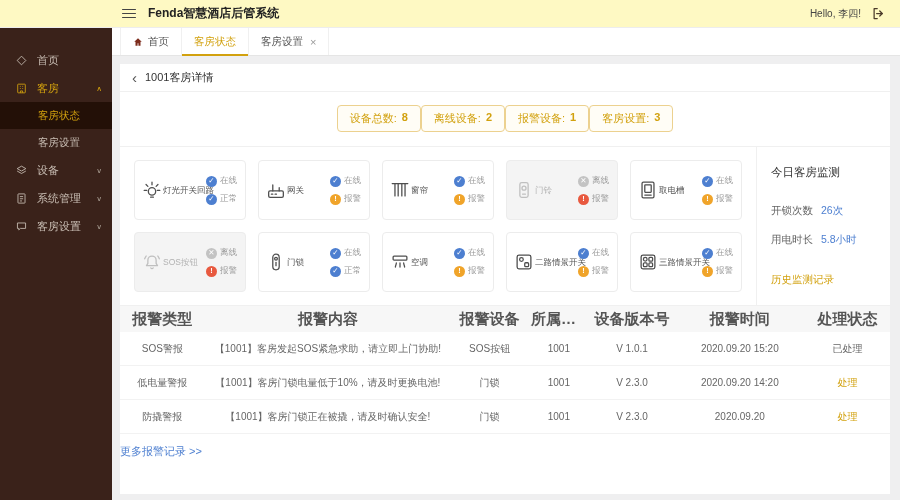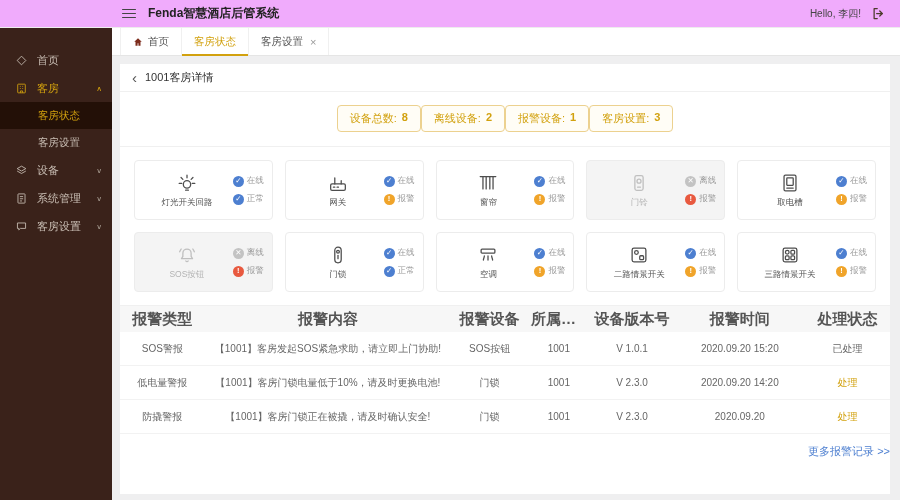--- a/index.html
+++ b/index.html
@@ -1,21 +1,21 @@
 <!DOCTYPE html>
 <html><head>
 <meta charset="utf-8">
 <style>
   * { margin:0; padding:0; box-sizing:border-box; }
   html,body { width:900px; height:500px; }
   body { font-family:"Liberation Sans","DejaVu Sans",sans-serif; background:#efeff0; color:#333; overflow:hidden; }
   .app { width:900px; height:500px; display:flex; flex-direction:column; background:#efeff0; }
 
   
-  .topbar { height:28px; background:#f0abfc; border-bottom:1px solid #ededed; display:flex; align-items:center; padding:0 14px 0 122px; flex:0 0 28px; }
+  .topbar { height:28px; background:#fef9c3; border-bottom:1px solid #ededed; display:flex; align-items:center; padding:0 14px 0 122px; flex:0 0 28px; }
   .hamburger { width:14px; display:flex; flex-direction:column; gap:2.5px; cursor:pointer; }
   .hamburger span { height:1.5px; background:#444; border-radius:1px; }
   .app-title { font-size:12px; font-weight:bold; color:#222; margin-left:12px; }
   .topbar-right { margin-left:auto; display:flex; align-items:center; gap:10px; }
   .greeting { font-size:10px; color:#444; }
   .logout-icon { display:flex; cursor:pointer; }
 
   
   .body-row { flex:1; display:flex; min-height:0; }
 
@@ -45,21 +45,21 @@
   .breadcrumb .back { font-size:15px; color:#555; margin-right:8px; cursor:pointer; line-height:1; }
 
   .stats-row { display:flex; justify-content:center; padding:13px 0 14px; border-bottom:1px solid #f0f0f0; }
   .stat-badge { border:1px solid #ecd18f; border-radius:4px; padding:5px 12px; font-size:11px; color:#d2a10e; background:#fffdf6; display:flex; gap:5px; cursor:default; }
   .stat-badge .v { font-weight:bold; }
 
   .mid { display:flex; border-bottom:1px solid #f0f0f0; }
   .device-grid { flex:1; min-width:0; padding:13px 14px; display:grid; grid-template-columns:repeat(5,1fr); gap:12px; align-content:start; }
   .device-card { border:1px solid #ececec; border-radius:4px; height:60px; background:#fff; display:flex; align-items:center; padding:4px 6px; }
   .device-card[data-offline="true"] { background:#f4f4f4; }
-  .dev-left { flex:1; min-width:0; display:flex; flex-direction:column; align-items:center; }
+  .dev-left { flex:1; min-width:0; display:flex; align-items:center; }
   .dev-icon { height:24px; display:flex; align-items:center; }
   .dev-icon svg { stroke:#4e4e4e; }
   .dev-name { font-size:8.5px; color:#555; margin-top:2px; white-space:nowrap; }
   .device-card[data-offline="true"] .dev-icon svg { stroke:#bfbfbf; }
   .device-card[data-offline="true"] .dev-name { color:#b3b3b3; }
   .dev-statuses { flex:0 0 auto; display:flex; flex-direction:column; gap:6px; padding-right:2px; }
   .status { display:flex; align-items:center; gap:3px; font-size:8.5px; color:#999; }
   .dot { width:11px; height:11px; border-radius:50%; color:#fff; font-size:7.5px; line-height:1; display:flex; align-items:center; justify-content:center; }
   .status[data-type="ok"] .dot { background:#4d7fd0; }
   .status[data-type="ok"] .dot::before { content:"✓"; }
@@ -76,21 +76,21 @@
   .mon-val { color:#4d7fd0; cursor:pointer; }
   .mon-history { font-size:10.5px; color:#d2a10e; margin-top:26px; cursor:pointer; }
 
   .alarm-table { display:flex; flex-direction:column; }
   .t-row { display:grid; grid-template-columns:11% 32% 10% 8% 11% 17% 11%; align-items:center; text-align:center; }
   .t-head { background:#f7f7f7; height:26px; font-size:15px; font-weight:bold; color:#555; }
   .t-body-row { height:34px; font-size:10px; color:#666; border-bottom:1px solid #f2f2f2; }
   .t-cell { overflow:hidden; text-overflow:ellipsis; white-space:nowrap; padding:0 3px; }
   .action[data-state="pending"] { color:#d2a10e; cursor:pointer; }
   .action[data-state="done"] { color:#666; }
-  .more-link { text-align:right; padding:10px 0 8px; font-size:11px; color:#4d7fd0; cursor:pointer; }
+  .more-link { text-align:left; padding:10px 0 8px; font-size:11px; color:#4d7fd0; cursor:pointer; }
 </style>
 </head>
 <body>
 
 <div class="app">
 
   <div class="topbar">
     <div class="hamburger">
         <span></span>
         <span></span>
@@ -434,20 +434,32 @@
                   </span>
                 <span class="status" data-type="warn">
                     <span class="dot"></span>
                     <span>报警</span>
                   </span>
               </div>
             </div>
 
           </div>
 
+          <div class="monitor">
+            <div class="monitor-title">今日客房监测</div>
+            <div class="mon-row">
+              <span>开锁次数</span>
+              <span class="mon-val">26次</span>
+            </div>
+            <div class="mon-row">
+              <span>用电时长</span>
+              <span class="mon-val">5.8小时</span>
+            </div>
+            <div class="mon-history">历史监测记录</div>
+          </div>
         </div>
 
         <div class="alarm-table">
           <div class="t-row t-head">
             <div class="t-cell">报警类型</div>
             <div class="t-cell">报警内容</div>
             <div class="t-cell">报警设备</div>
             <div class="t-cell">所属客房</div>
             <div class="t-cell">设备版本号</div>
             <div class="t-cell">报警时间</div>

